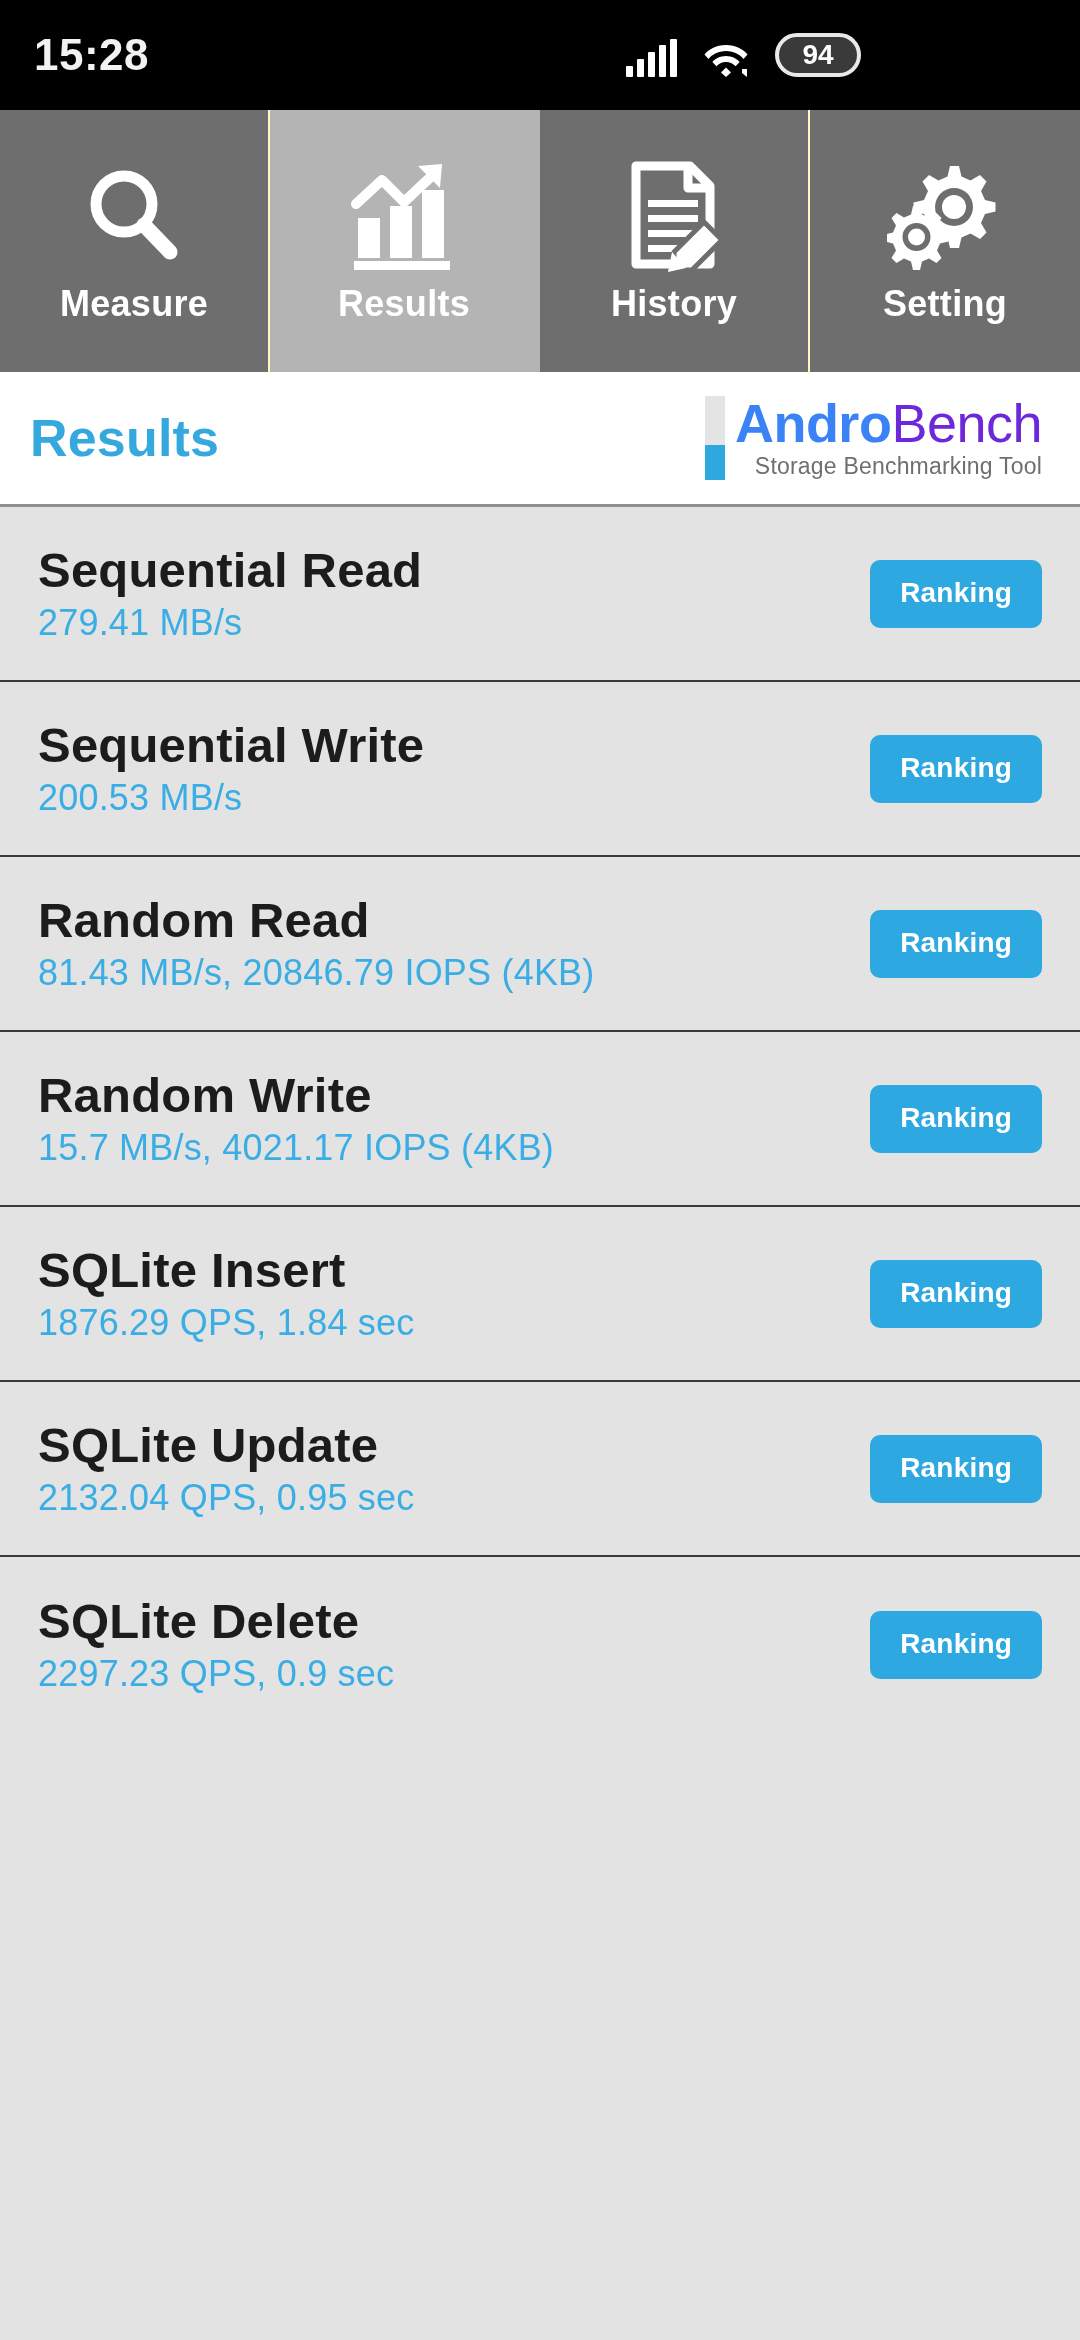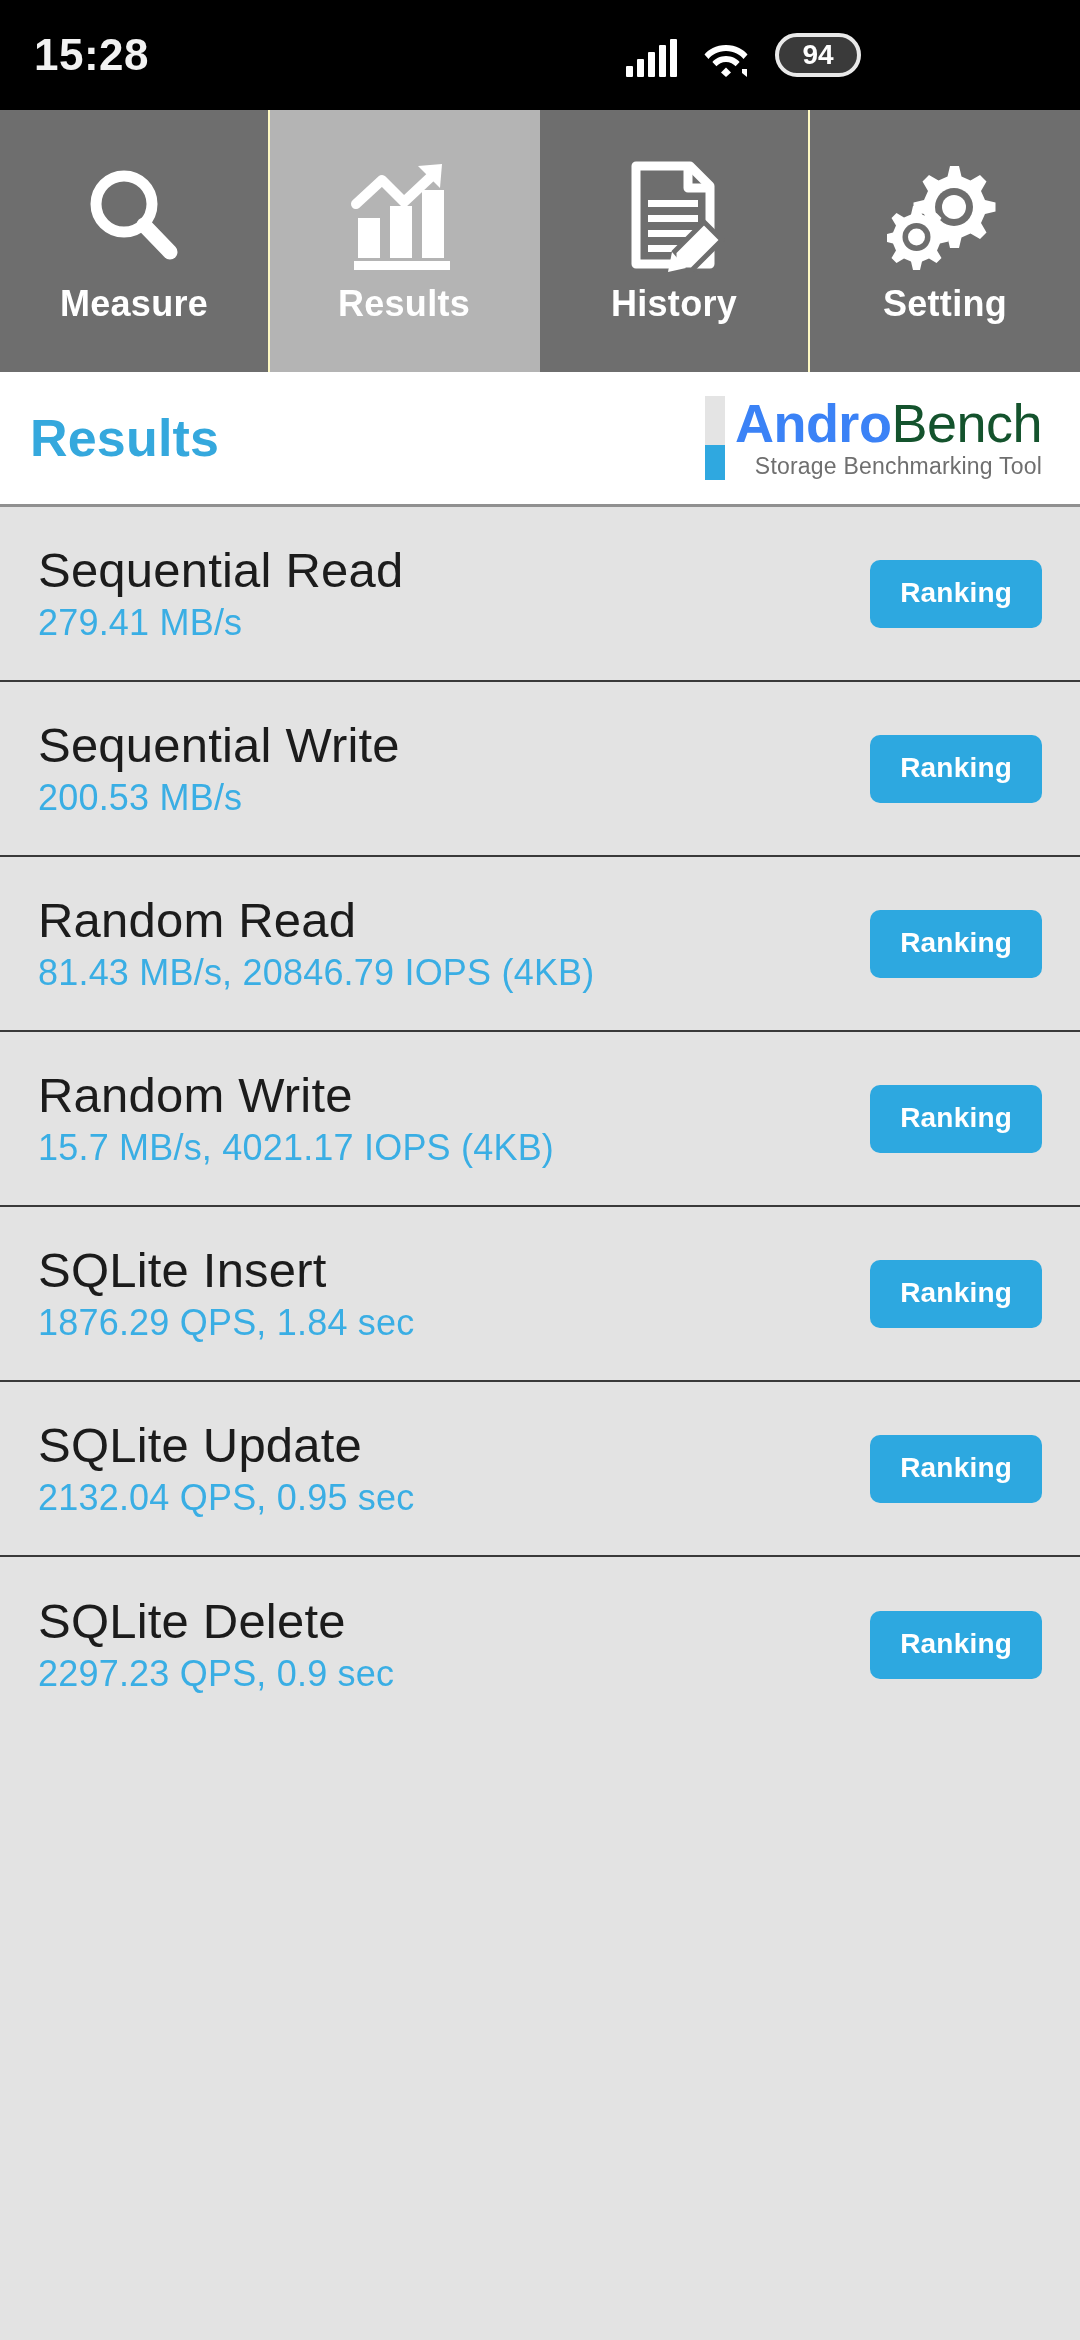--- a/index.html
+++ b/index.html
@@ -72,41 +72,41 @@
   }
   .logo{
     margin-left:auto; display:flex; align-items:stretch; gap:10px; padding-right:8px;
   }
   .logo-bar{ width:20px; display:flex; flex-direction:column; }
   .logo-bar .top{ flex:1 1 58%; background:#e4e4e4; }
   .logo-bar .bot{ flex:1 1 42%; background:#2fa8e0; }
   .logo-text{ display:flex; flex-direction:column; justify-content:center; }
   .logo-main{ font-size:54px; line-height:1.02; letter-spacing:-0.5px; }
   .logo-main .andro{ color:#3b82f6; font-weight:700; }
-  .logo-main .bench{ color:#14532d; font-weight:400; }
+  .logo-main .bench{ color:#6d28d9; font-weight:400; }
   .logo-sub{
     font-size:23px; color:#6f6f6f; text-align:right; letter-spacing:.2px;
     margin-top:2px;
   }
 
   
   .content{
     width:1080px; height:1860px; background:#e3e3e3;
     overflow:hidden;
   }
   .row{
     height:175px; width:1080px;
     display:flex; align-items:center;
     padding:0 38px;
     border-bottom:2px solid #3a3a3a;
     background:#e3e3e3;
   }
   .row-text{ display:flex; flex-direction:column; gap:10px; }
   .row-title{
-    font-size:49px; color:#1c1c1c; font-weight:400; letter-spacing:.2px; line-height:1;
+    font-size:49px; color:#1c1c1c; font-weight:700; letter-spacing:.2px; line-height:1;
   }
   .row-value{
     font-size:36px; color:#3aaee4; font-weight:400; letter-spacing:.2px; line-height:1;
   }
   .rank-btn{
     margin-left:auto;
     background:#2da8e0; color:#fff;
     font-size:28px; font-weight:700;
     border:none; border-radius:10px;
     padding:19px 30px 21px 30px;

